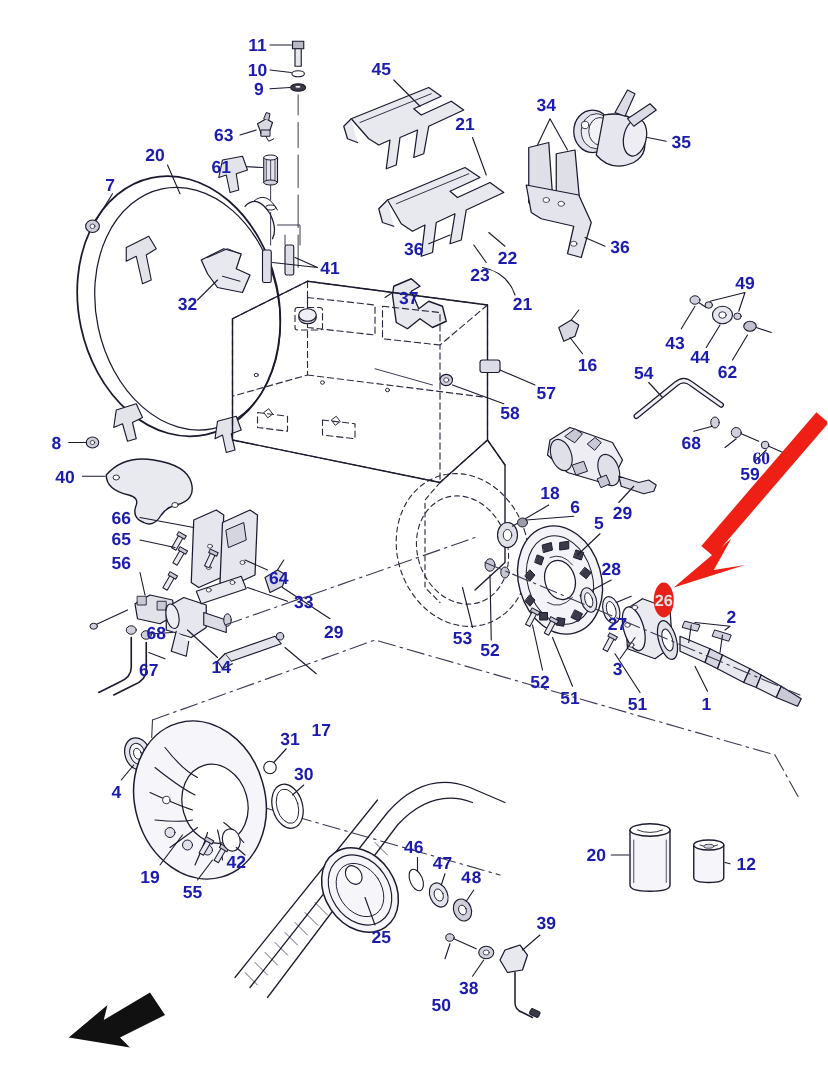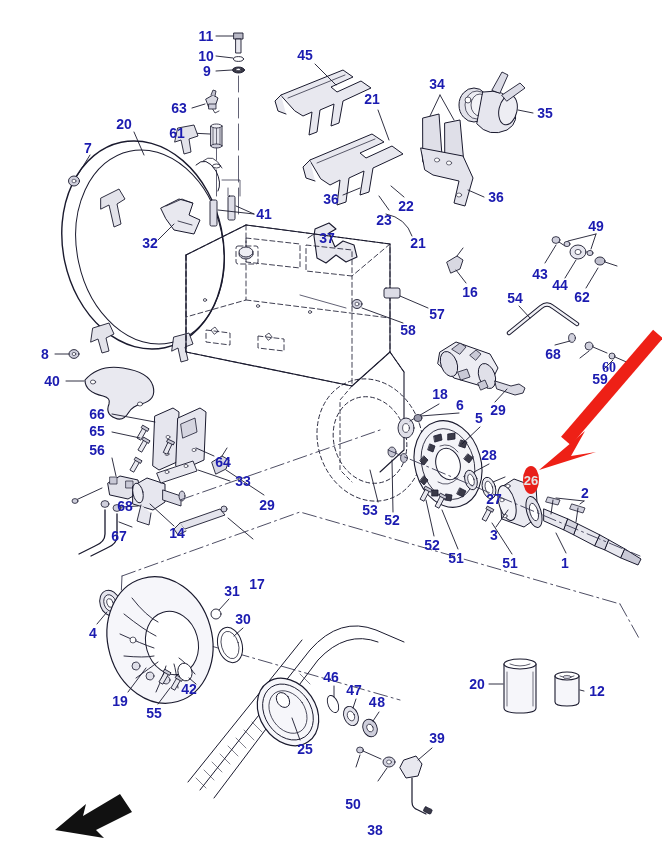--- a/index.html
+++ b/index.html
@@ -692,21 +692,21 @@
       <div class="callout" style="left: 120px; top: 701px;">19</div>
       <div class="callout" style="left: 154px; top: 713px;">55</div>
       <div class="callout" style="left: 189px; top: 689px;">42</div>
       <div class="callout" style="left: 232px; top: 591px;">31</div>
       <div class="callout" style="left: 243px; top: 619px;">30</div>
       <div class="callout" style="left: 305px; top: 749px;">25</div>
       <div class="callout" style="left: 331px; top: 677px;">46</div>
       <div class="callout" style="left: 354px; top: 690px;">47</div>
       <div class="callout" style="left: 377px; top: 703px; font-family: Liberation Mono, monospace;">48</div>
       <div class="callout" style="left: 353px; top: 804px;">50</div>
-      <div class="callout" style="left: 375px; top: 790px; margin-top: 40px;">38</div>
+      <div class="callout" style="left: 375px; top: 790px;">38</div>
       <div class="callout" style="left: 437px; top: 738px;">39</div>
       <div class="callout" style="left: 477px; top: 684px;">20</div>
       <div class="callout" style="left: 597px; top: 691px;">12</div>
     </div>
 
   <div class="hl-badge" id="highlight-badge" style="left: 531px; top: 480px;">26</div>
 
 </div>
 
 </body></html>

